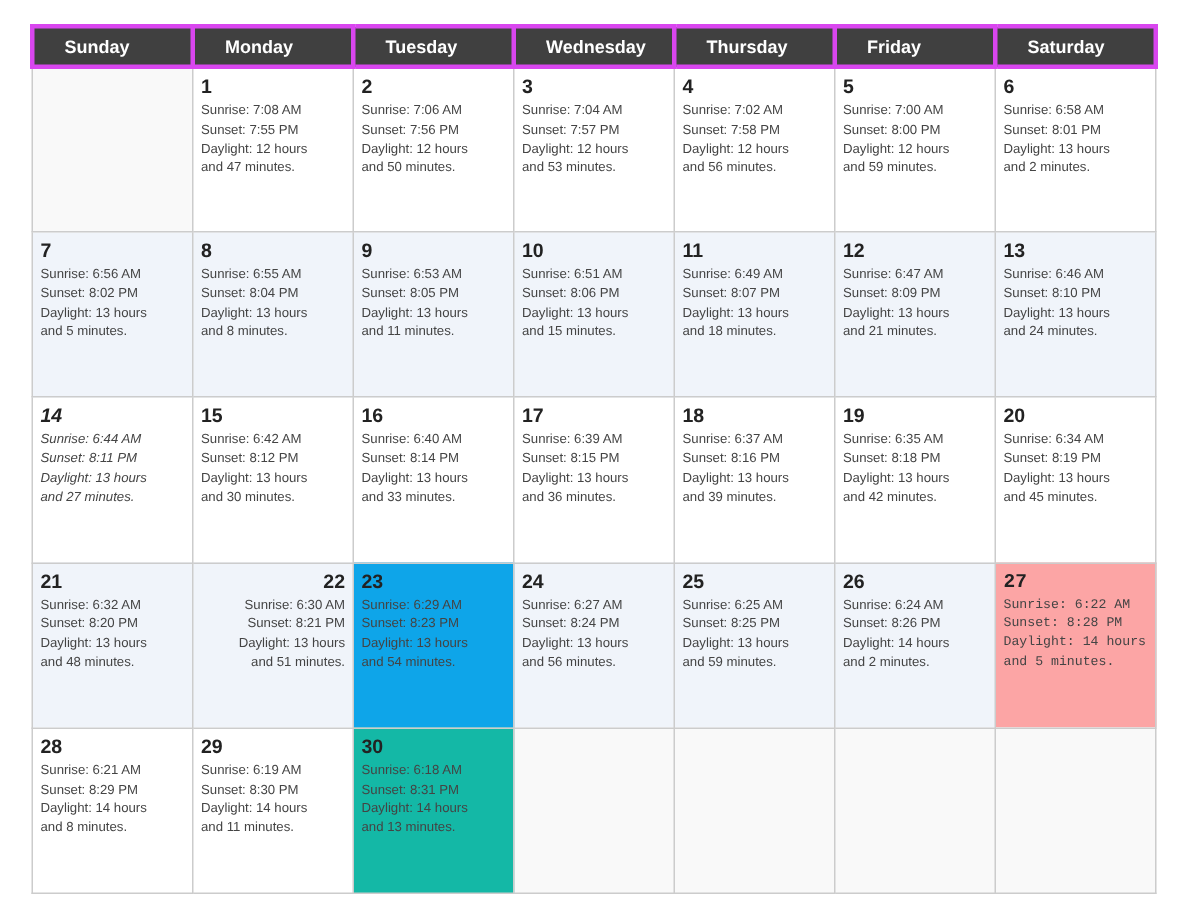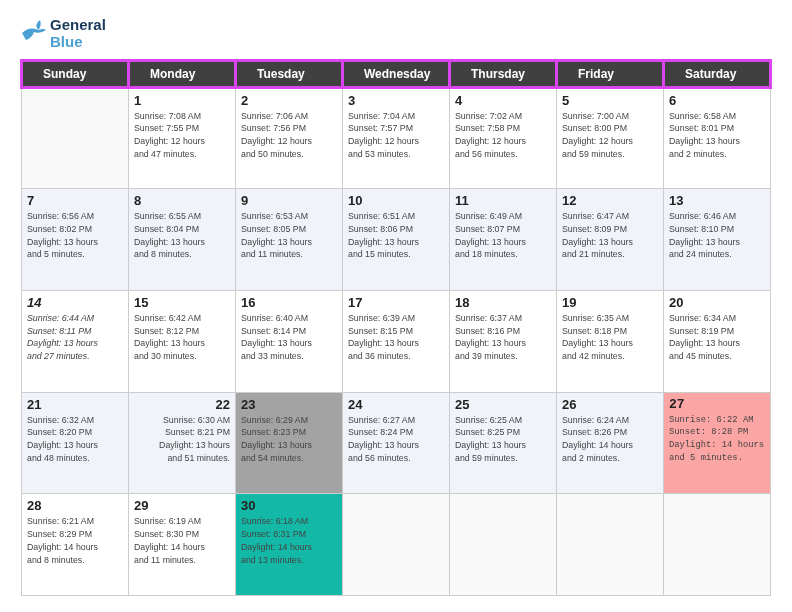--- a/index.html
+++ b/index.html
@@ -78,37 +78,20 @@
       line-height: 1.45;
     }
     .empty-cell {
       background: #f9f9f9;
     }
   </style>
 </head>
 <body>
 
 <div class="page">
-  <div class="header">
-    <div class="logo">
-  <div style="display:flex;align-items:center;gap:4px;">
-    <svg width="26" height="26" viewBox="0 0 26 26">
-      <path d="M2 13 Q10 6 18 10 Q14 4 20 0 Q22 6 18 10 Q24 8 26 10 Q20 14 14 12 Q12 18 6 20 Z" fill="#4a9fd4"></path>
-    </svg>
-    <div>
-      <div style="font-size:15px;font-weight:bold;color:#1a3a5c;line-height:1.15;">General</div>
-      <div style="font-size:15px;font-weight:bold;color:#4a9fd4;line-height:1.15;">Blue</div>
-    </div>
-  </div>
-</div>
-    <div class="title-block">
-      <div class="main-title"></div>
-      <div class="subtitle"></div>
-    </div>
-  </div>
 
   <table class="calendar">
     <thead>
       <tr>
 
       <th>Sunday</th>
           <th>Monday</th>
           <th>Tuesday</th>
           <th>Wednesday</th>
           <th>Thursday</th>
@@ -272,21 +255,21 @@
 Daylight: 13 hours
 and 48 minutes.</div>
           </td>
           <td style="background: rgb(240, 244, 250); text-align: right;">
             <span class="cell-day">22</span>
             <div class="cell-info" style="white-space: pre-line;">Sunrise: 6:30 AM
 Sunset: 8:21 PM
 Daylight: 13 hours
 and 51 minutes.</div>
           </td>
-          <td style="background: #a3a3a3;">
+          <td style="background: #0ea5e9;">
             <span class="cell-day">23</span>
             <div class="cell-info" style="white-space: pre-line;">Sunrise: 6:29 AM
 Sunset: 8:23 PM
 Daylight: 13 hours
 and 54 minutes.</div>
           </td>
           <td style="background: rgb(240, 244, 250);">
             <span class="cell-day">24</span>
             <div class="cell-info" style="white-space: pre-line;">Sunrise: 6:27 AM
 Sunset: 8:24 PM

